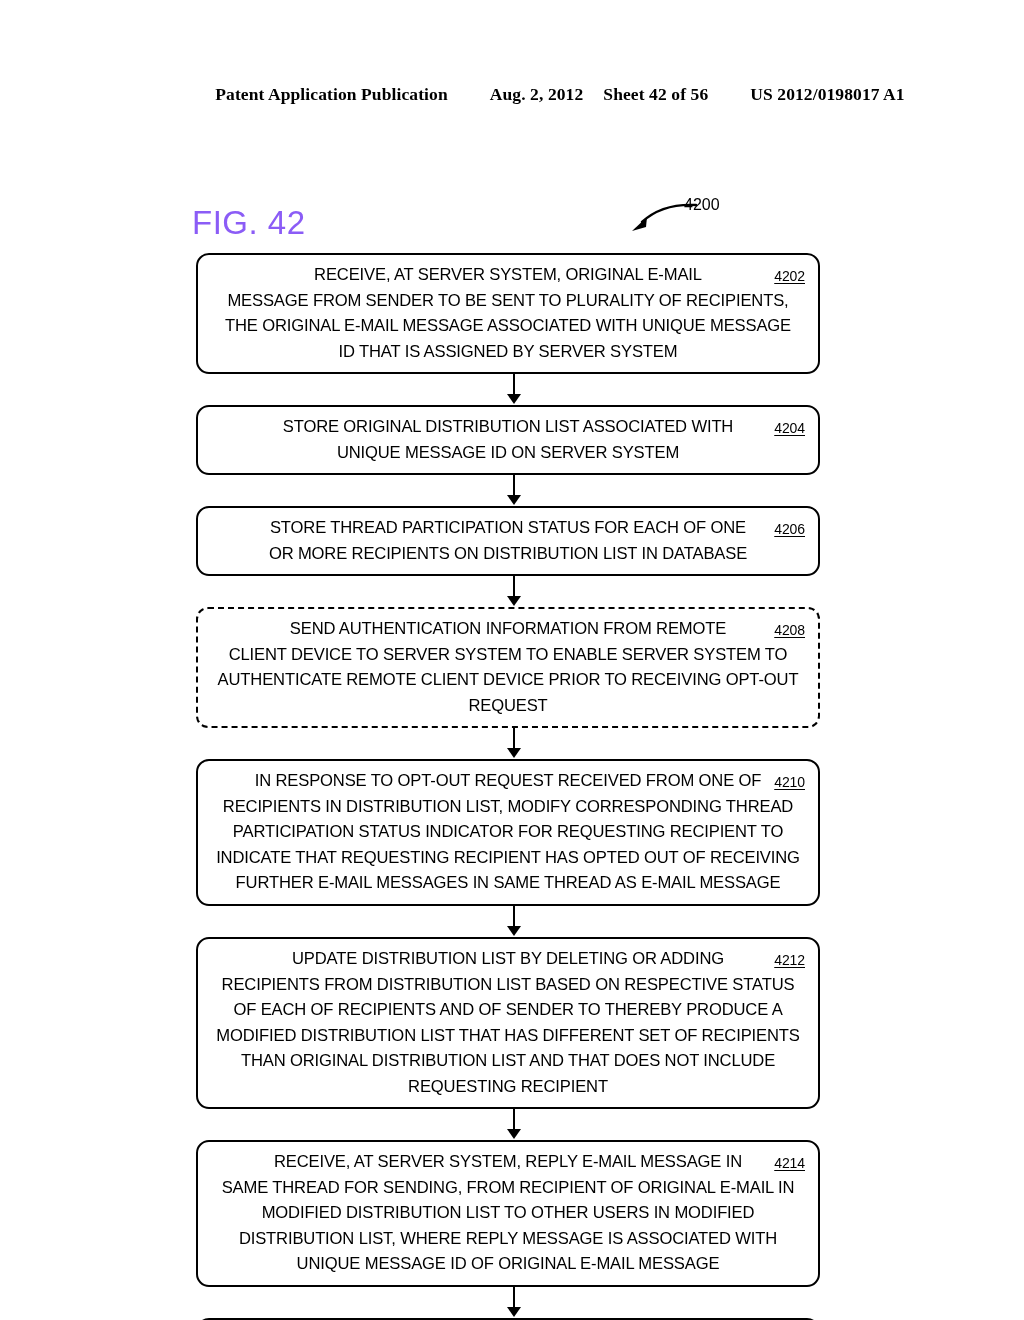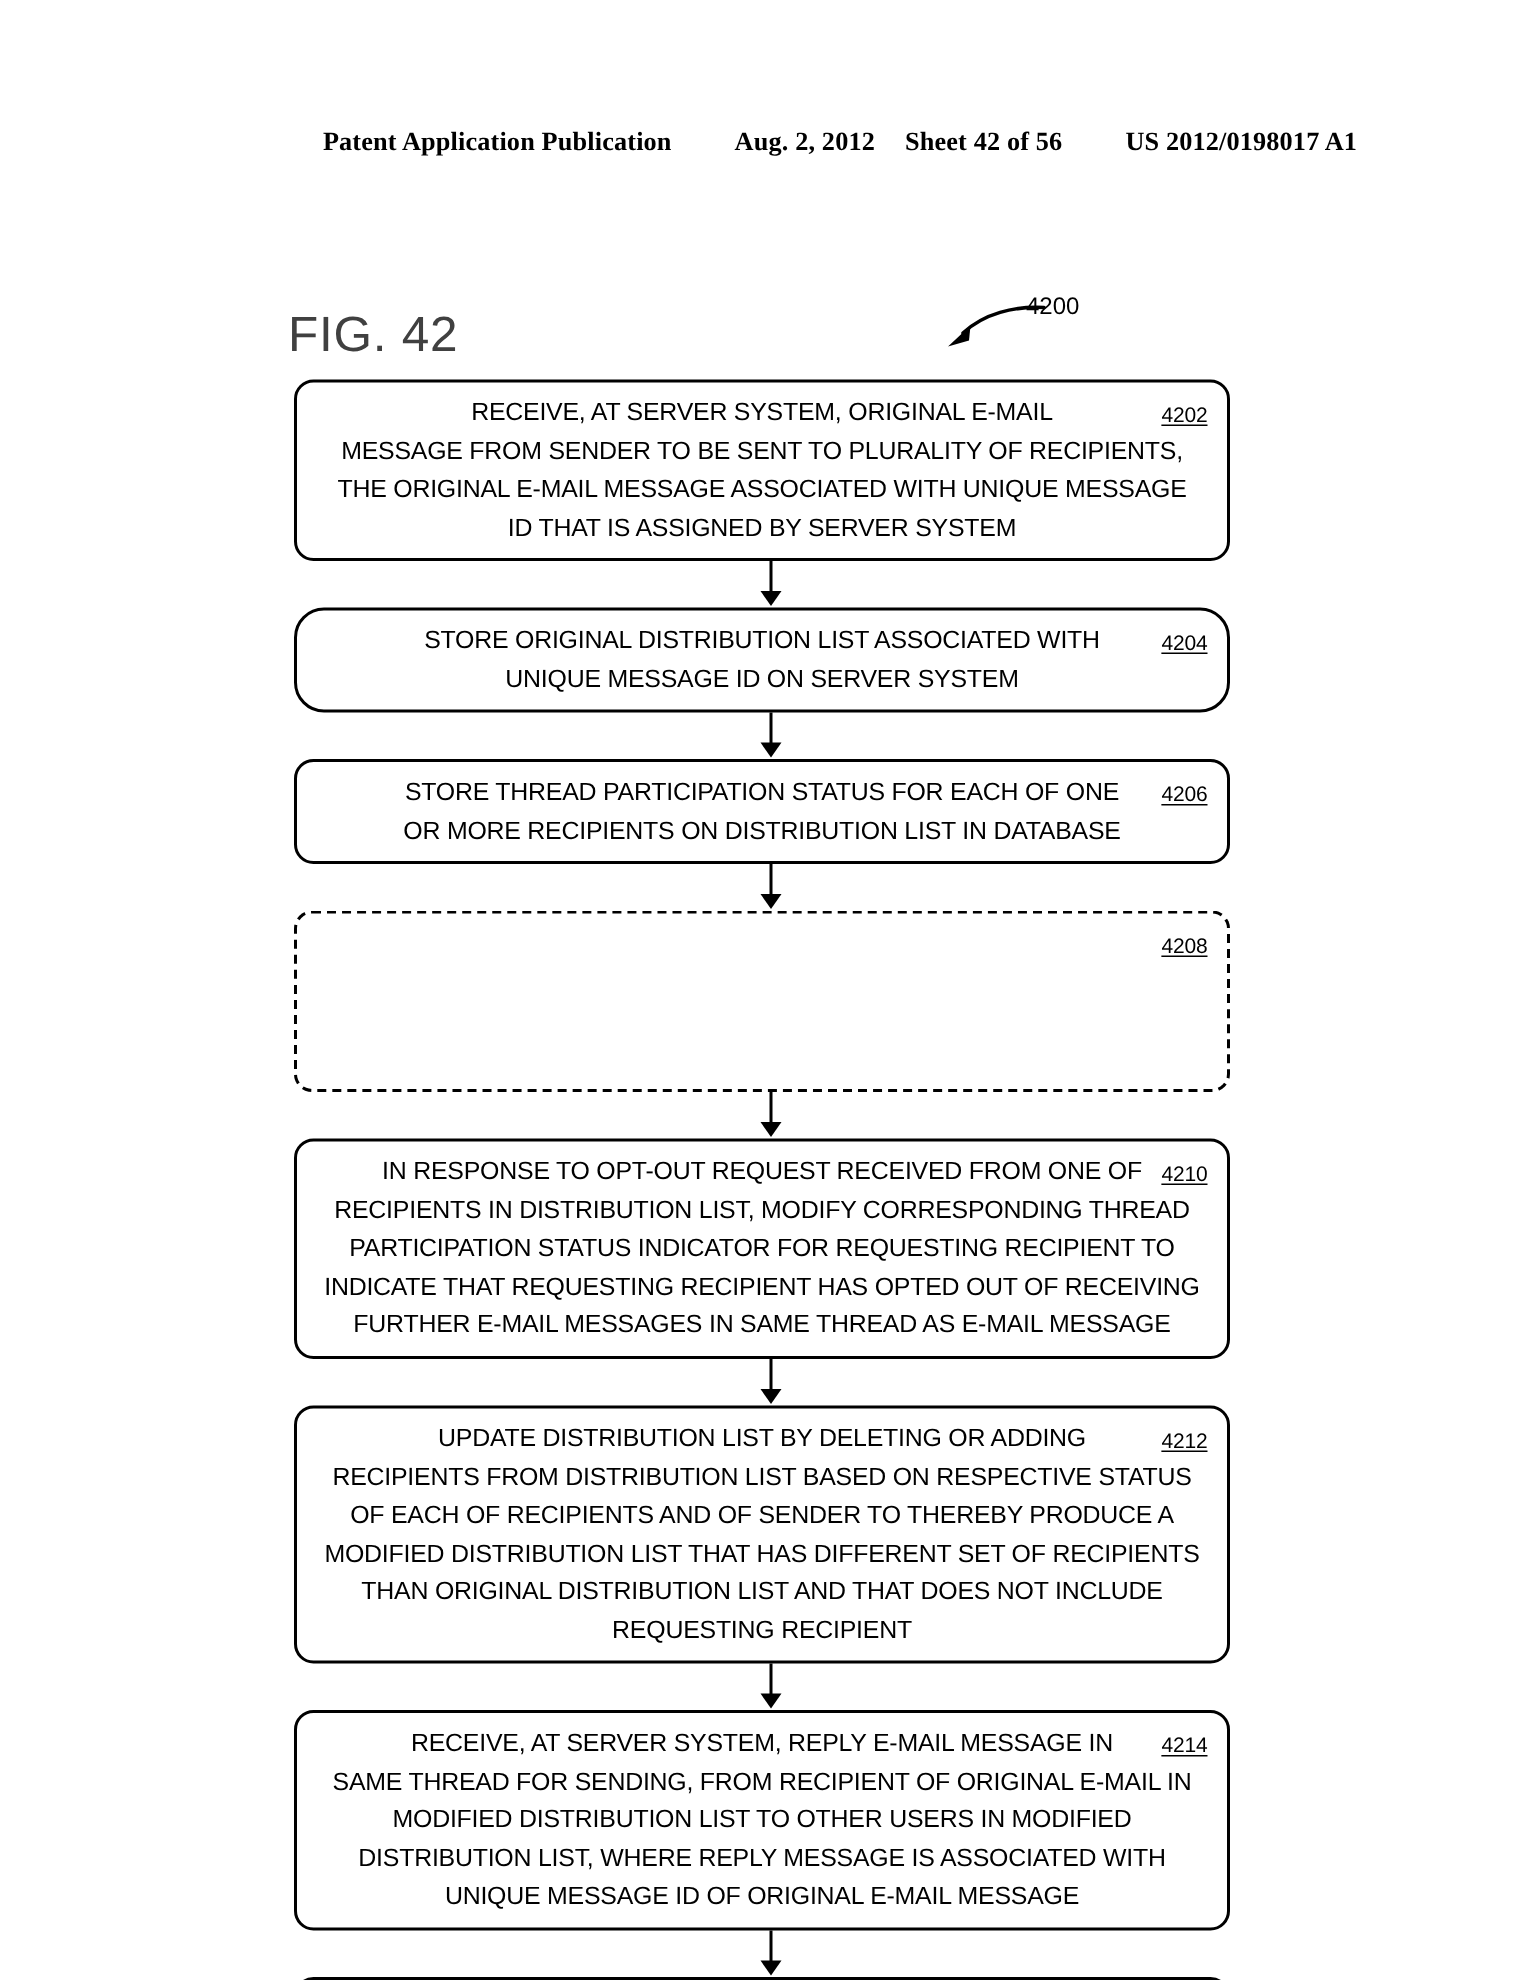--- a/index.html
+++ b/index.html
@@ -38,21 +38,21 @@
   .patent-header .hdr-num   { }
 
   
   .fig-title {
     position: absolute;
     left: 192px;
     top: 204px;
     font-family: "Liberation Sans", sans-serif;
     font-size: 33px;
     letter-spacing: 0.5px;
-    color: #404040;
+    color: #8b5cf6;
   }
 
   
   .callout-4200 {
     position: absolute;
     left: 684px;
     top: 196px;
     font-family: "Liberation Sans", sans-serif;
     font-size: 16px;
   }
@@ -156,39 +156,43 @@
       <div class="node-text">RECEIVE, AT SERVER SYSTEM, ORIGINAL E-MAIL
 MESSAGE FROM SENDER TO BE SENT TO PLURALITY OF RECIPIENTS,
 THE ORIGINAL E-MAIL MESSAGE ASSOCIATED WITH UNIQUE MESSAGE
 ID THAT IS ASSIGNED BY SERVER SYSTEM</div>
       <div class="node-ref">4202</div>
     </div>
     <div class="connector" style="top: 374px; height: 31px;">
       <div class="stem" style="height: 22px;"></div>
       <div class="head" style="top: 20px;"></div>
     </div>
-    <div class="node" style="top: 405px; height: 70px; border-radius: 20px;">
+    <div class="node" style="top: 405px; height: 70px;">
       <div class="node-text">STORE ORIGINAL DISTRIBUTION LIST ASSOCIATED WITH
 UNIQUE MESSAGE ID ON SERVER SYSTEM</div>
       <div class="node-ref">4204</div>
     </div>
     <div class="connector" style="top: 475px; height: 31px;">
       <div class="stem" style="height: 22px;"></div>
       <div class="head" style="top: 20px;"></div>
     </div>
     <div class="node" style="top: 506px; height: 70px;">
       <div class="node-text">STORE THREAD PARTICIPATION STATUS FOR EACH OF ONE
 OR MORE RECIPIENTS ON DISTRIBUTION LIST IN DATABASE</div>
       <div class="node-ref">4206</div>
     </div>
     <div class="connector" style="top: 576px; height: 31px;">
       <div class="stem" style="height: 22px;"></div>
       <div class="head" style="top: 20px;"></div>
     </div>
     <div class="node dotted" style="top: 607px; height: 121px;">
+      <div class="node-text">SEND AUTHENTICATION INFORMATION FROM REMOTE
+CLIENT DEVICE TO SERVER SYSTEM TO ENABLE SERVER SYSTEM TO
+AUTHENTICATE REMOTE CLIENT DEVICE PRIOR TO RECEIVING OPT-OUT
+REQUEST</div>
       <div class="node-ref">4208</div>
     </div>
     <div class="connector" style="top: 728px; height: 31px;">
       <div class="stem" style="height: 22px;"></div>
       <div class="head" style="top: 20px;"></div>
     </div>
     <div class="node" style="top: 759px; height: 147px;">
       <div class="node-text">IN RESPONSE TO OPT-OUT REQUEST RECEIVED FROM ONE OF
 RECIPIENTS IN DISTRIBUTION LIST, MODIFY CORRESPONDING THREAD
 PARTICIPATION STATUS INDICATOR FOR REQUESTING RECIPIENT TO

